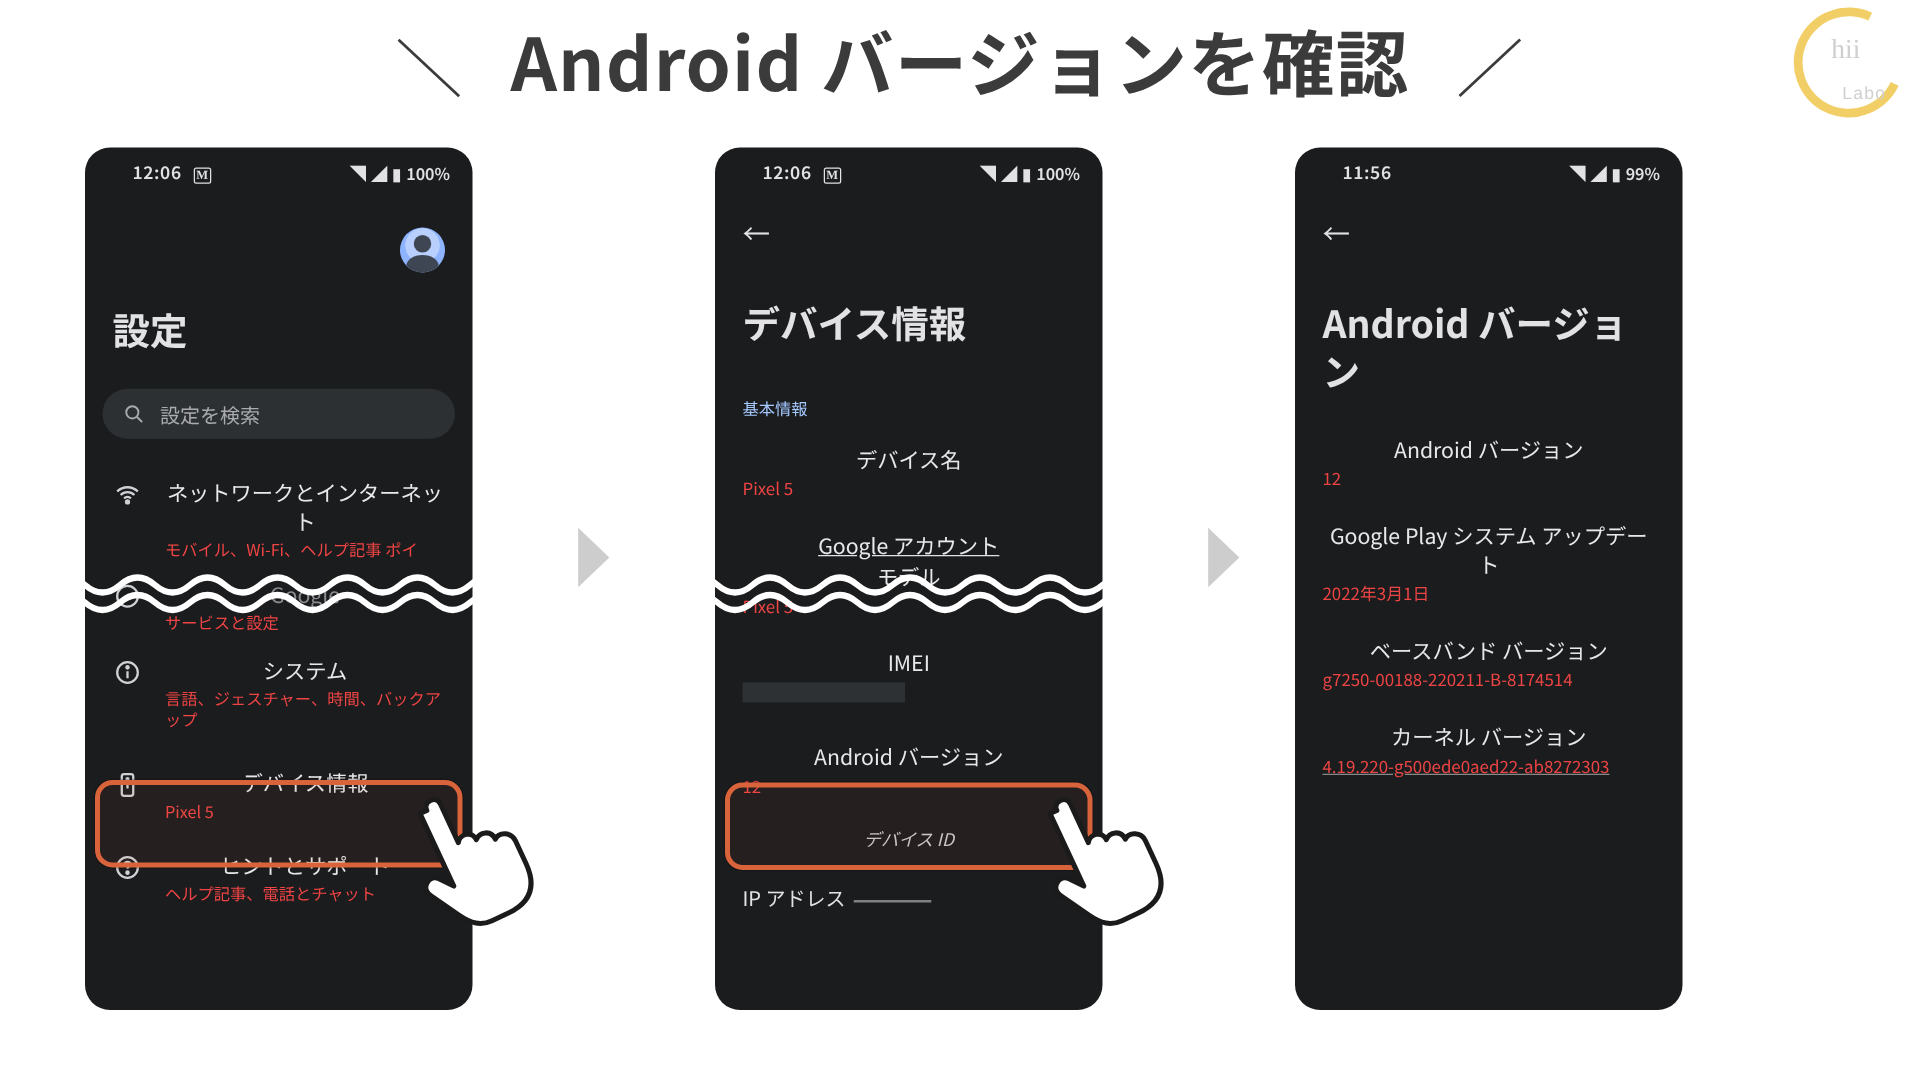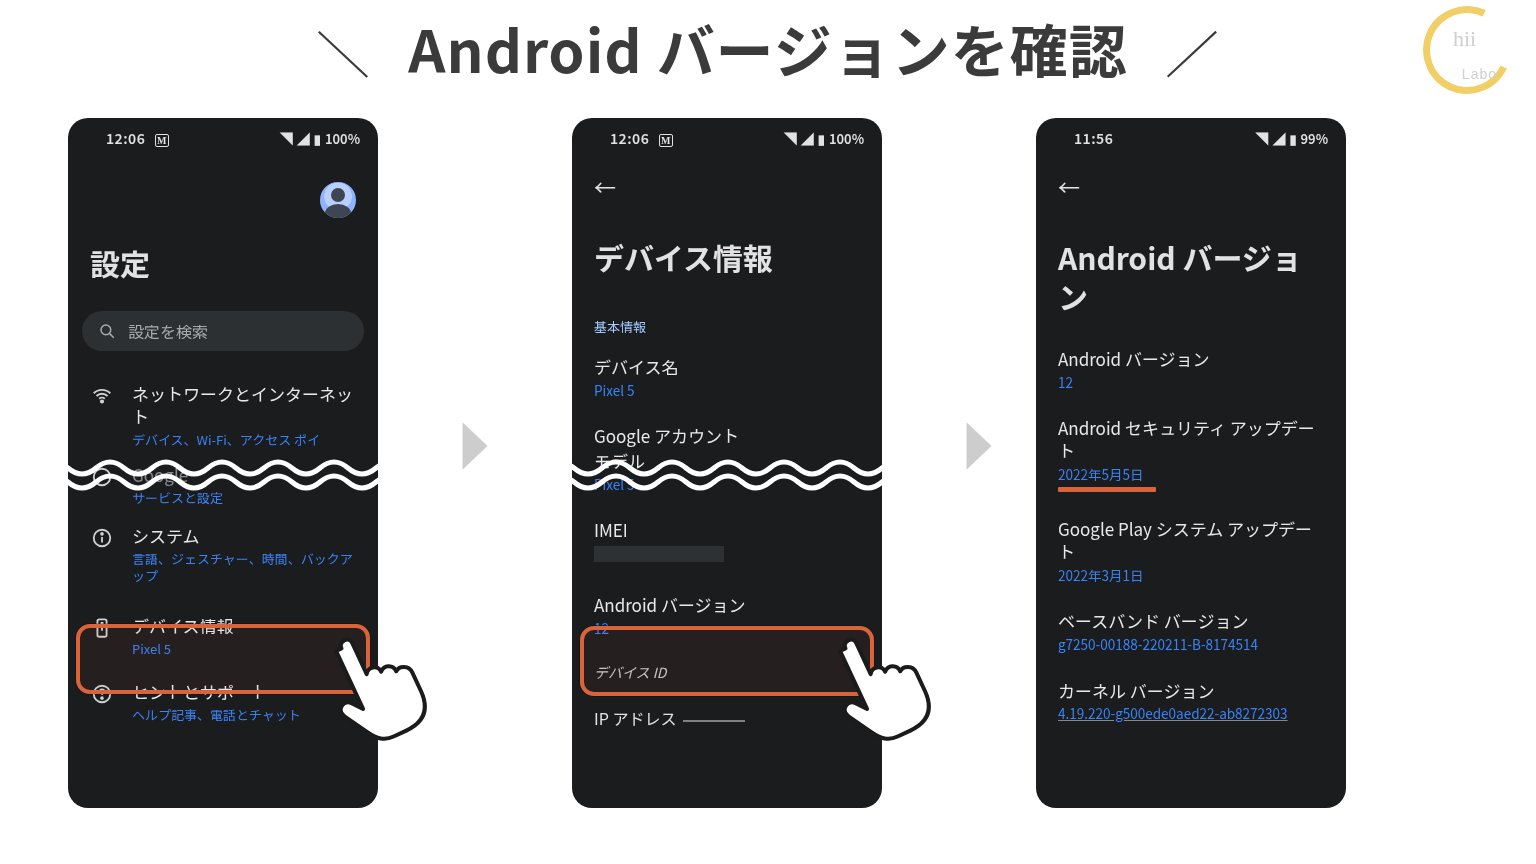--- a/index.html
+++ b/index.html
@@ -28,21 +28,21 @@
     display: inline-block;
     vertical-align: middle;
   }
   .page-title .slash.left { transform: translateY(-6px) rotate(-2deg); margin-right: 24px; }
   .page-title .slash.right { transform: translateY(-6px) rotate(2deg); margin-left: 24px; }
 
   
   .logo {
     position: absolute;
     top: 6px;
-    right: 25px;
+    right: 13px;
     width: 88px;
     height: 88px;
   }
   .logo .outer {
     position: absolute;
     inset: 0;
     border: 7px solid #f2cf66;
     border-radius: 50%;
     border-right-color: transparent;
     transform: rotate(-20deg);
@@ -177,22 +177,22 @@
     width: 24px;
     min-width: 24px;
     display: flex;
     justify-content: center;
     align-items: center;
     margin-top: 2px;
     color: #cfd1d4;
   }
   .item .ico svg { width: 22px; height: 22px; }
   .item .txt { flex: 1; min-width: 0; }
-  .item-title { font-size: 17px; line-height: 1.35; color: #e8e8ea; }
-  .item-sub { font-size: 13px; color: #3b82f6; line-height: 1.35; margin-top: 2px; }
+  .item-title { font-size: 17px; line-height: 1.35; color: #e8e8ea; text-align: center; }
+  .item-sub { font-size: 13px; color: #ef4444; line-height: 1.35; margin-top: 2px; }
 
   .simple-list .row {
     padding: 12px 22px 14px;
   }
   .simple-list .row .item-title { font-size: 17px; }
   .simple-list .row .item-sub { font-size: 13.5px; margin-top: 2px; }
 
   .imei-blur {
     margin-top: 4px;
     width: 130px;
@@ -314,21 +314,21 @@
     <span class="ico">
       <svg viewBox="0 0 24 24" fill="none" stroke="currentColor" stroke-width="2">
           <path d="M3 9c5-5 13-5 18 0"></path>
           <path d="M6 12c3.3-3.3 8.7-3.3 12 0"></path>
           <path d="M9 15c1.7-1.7 4.3-1.7 6 0"></path>
           <circle cx="12" cy="18" r="1.3" fill="currentColor"></circle>
         </svg>
     </span>
     <span class="txt">
       <div class="item-title">ネットワークとインターネット</div>
-      <div class="item-sub">デバイス、Wi-Fi、アクセス ポイ</div>
+      <div class="item-sub">モバイル、Wi-Fi、ヘルプ記事 ポイ</div>
     </span>
   </div>
 
   <div class="item" style="padding-top:4px;padding-bottom:6px;">
     <span class="ico">
       <svg viewBox="0 0 24 24" fill="none" stroke="currentColor" stroke-width="2">
           <circle cx="12" cy="12" r="9"></circle>
           <path d="M12 12h8"></path>
           <path d="M12 12v-1"></path>
         </svg>
@@ -400,21 +400,21 @@
   <div class="backbtn">←</div>
   <div class="scr-title" style="padding-top:30px;">デバイス情報</div>
 
   <div class="section-label">基本情報</div>
 
   <div class="simple-list">
     <div class="row">
       <div class="item-title">デバイス名</div>
       <div class="item-sub">Pixel 5</div>
     </div>
-    <div class="row" style="padding-bottom:2px;">
+    <div class="row" style="padding-bottom:2px;text-decoration:underline;">
       <div class="item-title">Google アカウント</div>
     </div>
     <div class="row" style="padding-top:0;">
       <div class="item-title">モデル</div>
       <div class="item-sub">Pixel 5</div>
     </div>
     <div class="row">
       <div class="item-title">IMEI</div>
       <div class="imei-blur"></div>
     </div>
@@ -446,25 +446,20 @@
   </div>
   <div class="backbtn">←</div>
   <div class="scr-title" style="padding-top:30px;padding-bottom:20px;">Android バージョン</div>
 
   <div class="simple-list">
     <div class="row">
       <div class="item-title">Android バージョン</div>
       <div class="item-sub">12</div>
     </div>
     <div class="row">
-      <div class="item-title">Android セキュリティ アップデート</div>
-      <div class="item-sub">2022年5月5日</div>
-      <div class="underline-accent"></div>
-    </div>
-    <div class="row">
       <div class="item-title">Google Play システム アップデート</div>
       <div class="item-sub">2022年3月1日</div>
     </div>
     <div class="row">
       <div class="item-title">ベースバンド バージョン</div>
       <div class="item-sub">g7250-00188-220211-B-8174514</div>
     </div>
     <div class="row" style="padding-bottom:0;">
       <div class="item-title">カーネル バージョン</div>
       <div class="item-sub" style="text-decoration:underline;text-decoration-color:#888;">4.19.220-g500ede0aed22-ab8272303</div>

